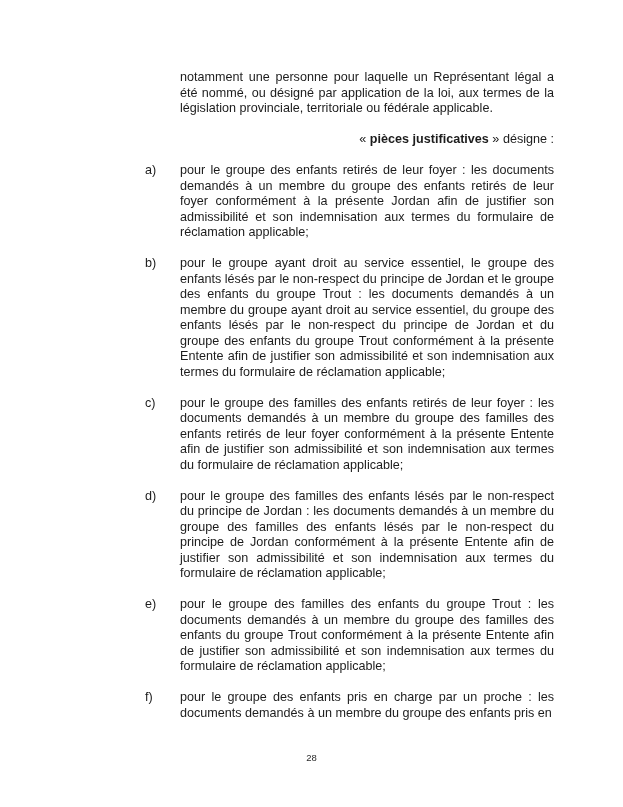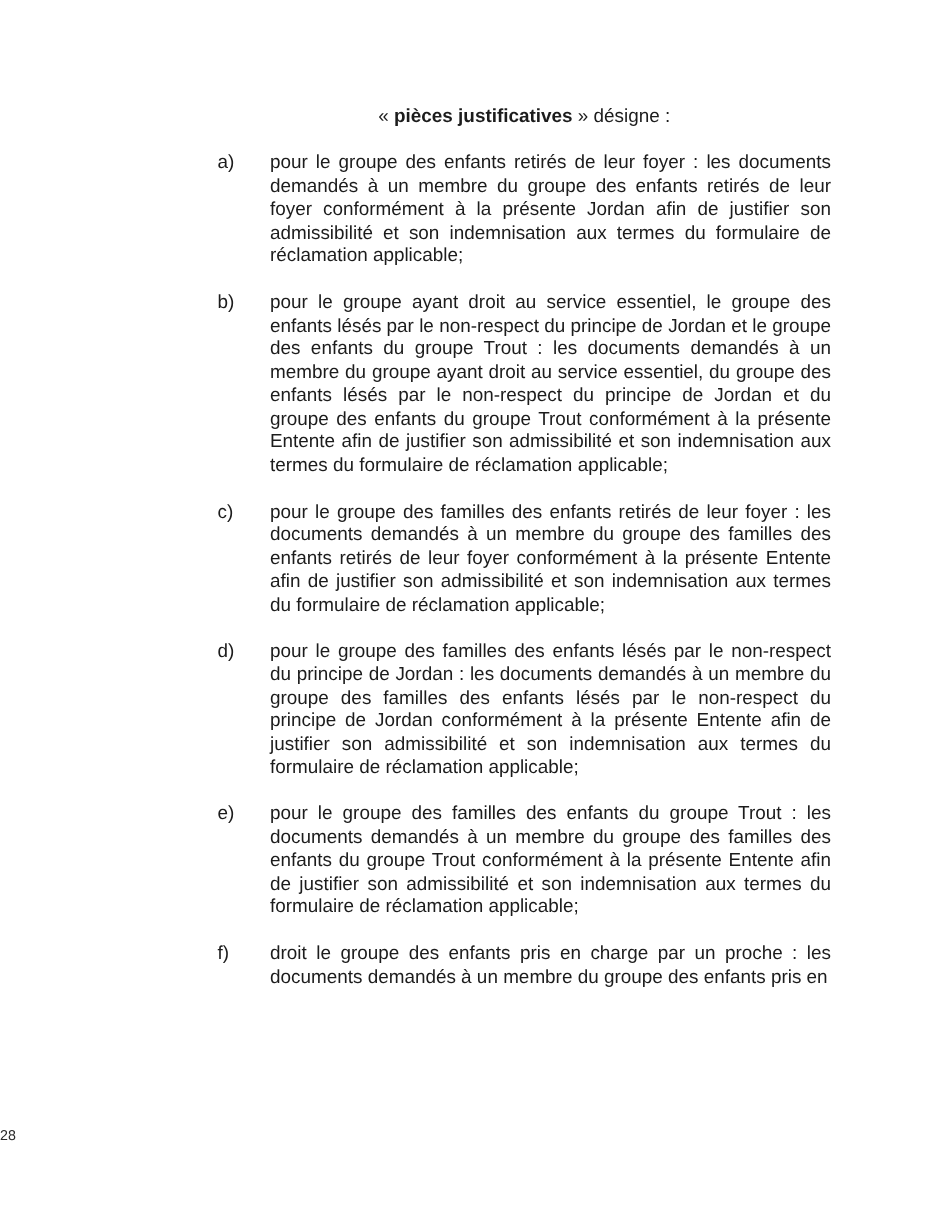--- a/index.html
+++ b/index.html
@@ -23,52 +23,53 @@
     width: 409px;
     font-size: 12.6px;
     line-height: 15.5px;
   }
   .intro {
     margin: 0 0 15.5px 35px;
     text-align: justify;
   }
   .definition {
     margin: 0 0 15.5px 0;
-    text-align: center;
+    text-align: right;
   }
   .definition b { font-weight: bold; }
   .item {
     display: flex;
     margin: 0 0 15.5px 0;
   }
   .item:last-child { margin-bottom: 0; }
   .marker {
     flex: 0 0 35px;
     text-align: left;
   }
   .itext {
     flex: 1 1 auto;
     text-align: justify;
   }
   .pagenum {
     position: absolute;
     top: 752px;
     left: 0;
     width: 623px;
-    text-align: left;
+    text-align: center;
     font-size: 9.5px;
     color: #2a2a2a;
   }
 </style>
 </head>
 <body>
 
 <div class="page">
   <div class="content">
 
+    <p class="intro">notamment une personne pour laquelle un Représentant légal a été nommé, ou désigné par application de la loi, aux termes de la législation provinciale, territoriale ou fédérale applicable.</p>
 
     <p class="definition"><span>« </span><b>pièces justificatives</b><span> » désigne :</span></p>
 
     <div class="item">
       <span class="marker">a)</span>
       <span class="itext">pour le groupe des enfants retirés de leur foyer : les documents demandés à un membre du groupe des enfants retirés de leur foyer conformément à la présente Jordan afin de justifier son admissibilité et son indemnisation aux termes du formulaire de réclamation applicable;</span>
     </div>
 
     <div class="item">
       <span class="marker">b)</span>
@@ -85,19 +86,19 @@
       <span class="itext">pour le groupe des familles des enfants lésés par le non-respect du principe de Jordan : les documents demandés à un membre du groupe des familles des enfants lésés par le non-respect du principe de Jordan conformément à la présente Entente afin de justifier son admissibilité et son indemnisation aux termes du formulaire de réclamation applicable;</span>
     </div>
 
     <div class="item">
       <span class="marker">e)</span>
       <span class="itext">pour le groupe des familles des enfants du groupe Trout : les documents demandés à un membre du groupe des familles des enfants du groupe Trout conformément à la présente Entente afin de justifier son admissibilité et son indemnisation aux termes du formulaire de réclamation applicable;</span>
     </div>
 
     <div class="item">
       <span class="marker">f)</span>
-      <span class="itext">droit le groupe des enfants pris en charge par un proche : les documents demandés à un membre du groupe des enfants pris en</span>
+      <span class="itext">pour le groupe des enfants pris en charge par un proche : les documents demandés à un membre du groupe des enfants pris en</span>
     </div>
 
   </div>
 
   <div class="pagenum">28</div>
 </div>
 
 </body></html>

